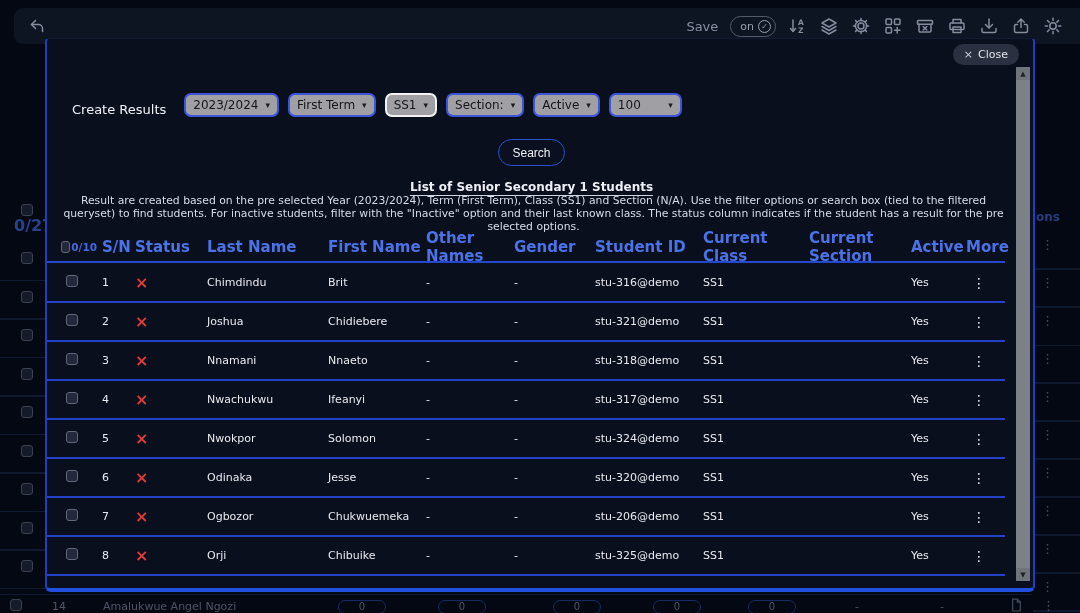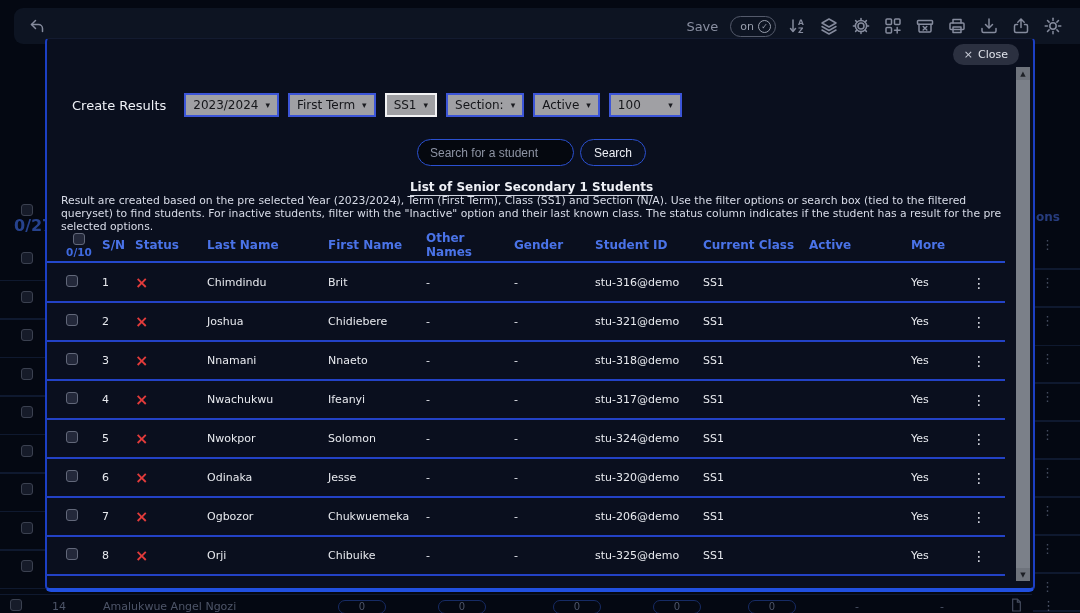--- a/index.html
+++ b/index.html
@@ -52,51 +52,51 @@
   .modal { position:absolute; left:45px; top:38px; width:990px; height:554px;
     background:#0a0f1e; border-left:2px solid #1c3fc4; border-right:2px solid #1c3fc4;
     border-bottom:4px solid #2150e0; border-top:1px solid #131b30;
     border-radius:4px 4px 6px 6px; overflow:hidden; z-index:10; }
   .close-btn { position:absolute; top:5px; right:14px; height:21px; background:#2b3040;
     border-radius:11px; display:flex; align-items:center; gap:5px; padding:0 11px;
     color:#dfe2ea; font-size:11px; cursor:pointer; z-index:8; }
   .close-btn .x { font-size:11px; color:#c9cdd8; }
 
   .filter-row { position:absolute; top:54px; left:25px; display:flex;
-    align-items:center; gap:9px; z-index:2; }
+    align-items:flex-end; gap:9px; z-index:2; }
   .modal-heading { color:#f0f2f8; font-size:13px; margin-right:9px; }
   .filter-select { display:inline-flex; align-items:center; justify-content:space-between;
-    background:#a0a0a4; border:2px solid #3c55d8; border-radius:0; height:24px;
+    background:#a0a0a4; border:2px solid #3c55d8; border-radius:7px; height:24px;
     padding:0 7px; color:#15161a; font-size:12px; cursor:pointer; gap:7px; }
   .filter-select.focused { border-color:#f2f2f4; }
   .filter-select .chev { font-size:9px; color:#1a1b20; }
   .w1{min-width:67px} .w2{min-width:76px} .w3{min-width:49px}
   .w4{min-width:56px} .w5{min-width:58px} .w6{min-width:73px}
 
   .search-row { position:absolute; top:100px; left:0; right:17px; display:flex;
     justify-content:center; gap:6px; z-index:2; }
   .search-input { width:157px; height:27px; border:1.5px solid #2b50d0; border-radius:14px;
     background:#05080f; color:#e8eaf0; font-size:12px; padding:0 12px; outline:none; }
   .search-input::placeholder { color:#8e94a4; }
   .search-btn { height:27px; border:1.5px solid #2b50d0; border-radius:14px;
     background:#0a101f; color:#eef0f6; font-size:12px; padding:0 13px; cursor:pointer; }
 
   .list-title { position:absolute; top:137px; left:0; right:17px; text-align:center; z-index:2; }
   .list-title span { color:#eef0f6; font-size:12px; font-weight:bold;
     border-bottom:1px solid #cfd3de; padding-bottom:1px; }
-  .list-desc { position:absolute; top:155px; left:14px; width:945px; 
+  .list-desc { position:absolute; top:155px; left:14px; width:945px; text-align:center;
     color:#d8dce8; font-size:10.8px; line-height:13px; z-index:2; }
 
   .thead, .trow { display:grid;
     grid-template-columns:36px 33px 72px 121px 98px 88px 81px 108px 106px 102px 55px 44px;
     align-items:center; }
   .thead { position:absolute; top:190px; left:0; width:958px; height:34px;
     padding-left:14px; border-bottom:2px solid #2448cc; z-index:2; }
-  .th { color:#4a73e8; font-size:12px; font-weight:bold; padding-left:5px; }
-  .cb-head { display:flex; flex-direction:column; align-items:center; gap:1px; }
+  .th { color:#4a73e8; font-size:15px; font-weight:bold; padding-left:5px; }
+  .cb-head { display:flex; flex-direction:row; align-items:flex-end; gap:1px; }
   .cb-count { color:#3f6ae0; font-size:10.5px; font-weight:bold; }
   .rows-wrap { position:absolute; top:225px; left:0; width:958px; bottom:0;
     overflow:hidden; z-index:1; }
   .trow { height:39px; padding-left:14px; border-bottom:2px solid #2342c6; }
   .trow .c { color:#e8eaef; font-size:11px; padding-left:5px; white-space:nowrap;
     overflow:hidden; }
   .xmark { color:#e23b3b; font-size:16px; font-weight:bold; line-height:1; }
   .dots { color:#dfe2ea; font-size:14px; cursor:pointer; padding-left:6px; }
   .trow.partial { border-bottom:none; }
 
@@ -293,21 +293,20 @@
       <span>Active</span>
       <span class="chev">▾</span>
     </div>
     <div class="filter-select w6">
       <span>100</span>
       <span class="chev">▾</span>
     </div>
   </div>
 
   <div class="search-row">
-    <input class="search-input" type="text" placeholder="Search for a student" style="">
     <button class="search-btn">Search</button>
   </div>
 
   <div class="list-title">
     <span>List of Senior Secondary 1 Students</span>
   </div>
   <div class="list-desc">Result are created based on the pre selected Year (2023/2024), Term (First Term), Class (SS1) and Section (N/A). Use the filter options or search box (tied to the filtered queryset) to find students. For inactive students, filter with the "Inactive" option and their last known class. The status column indicates if the student has a result for the pre selected options.</div>
 
   <div class="thead">
     <div class="cb-head">
@@ -315,20 +314,21 @@
       <span class="cb-count">0/10</span>
     </div>
     <div class="th">S/N</div>
     <div class="th">Status</div>
     <div class="th">Last Name</div>
     <div class="th">First Name</div>
     <div class="th">Other Names</div>
     <div class="th">Gender</div>
     <div class="th">Student ID</div>
     <div class="th">Current Class</div>
+    <div class="th">Current Section</div>
     <div class="th">Active</div>
     <div class="th">More</div>
   </div>
 
   <div class="rows-wrap">
     <div>
   <div class="trow">
     <div class="c"><span class="checkbox"></span></div>
     <div class="c">1</div>
     <div class="c"><span class="xmark">×</span></div>

